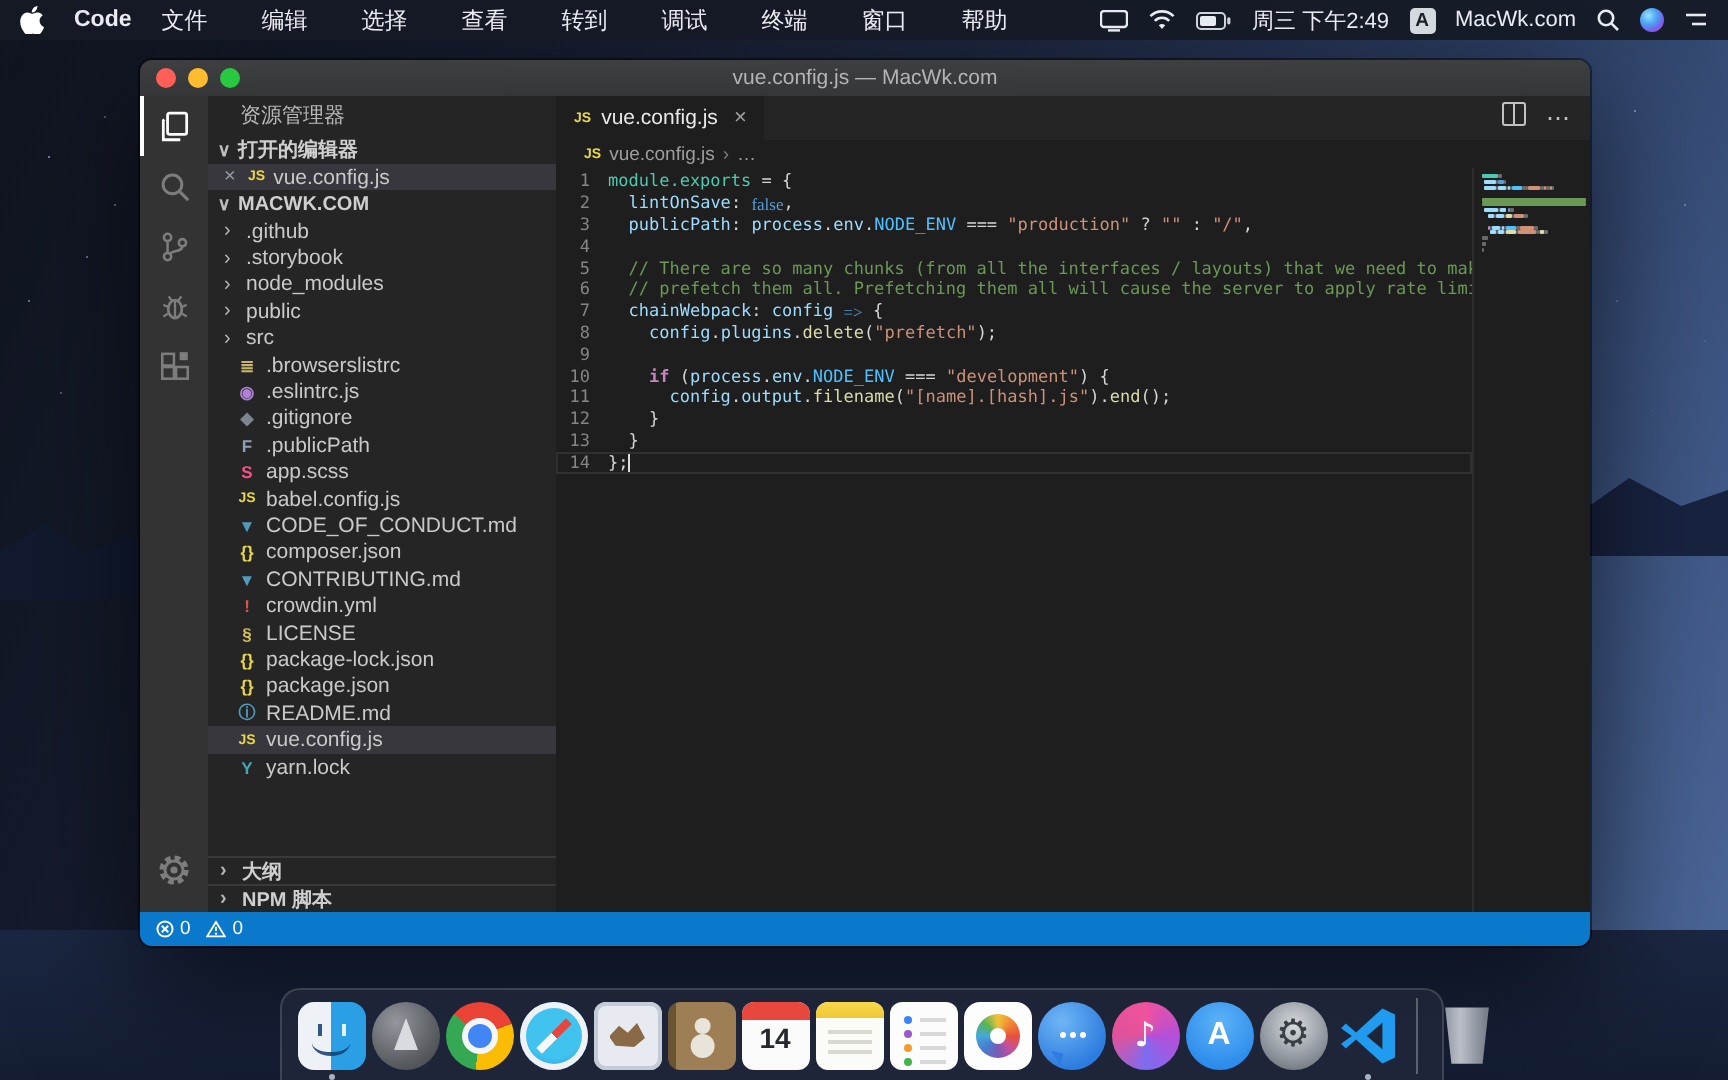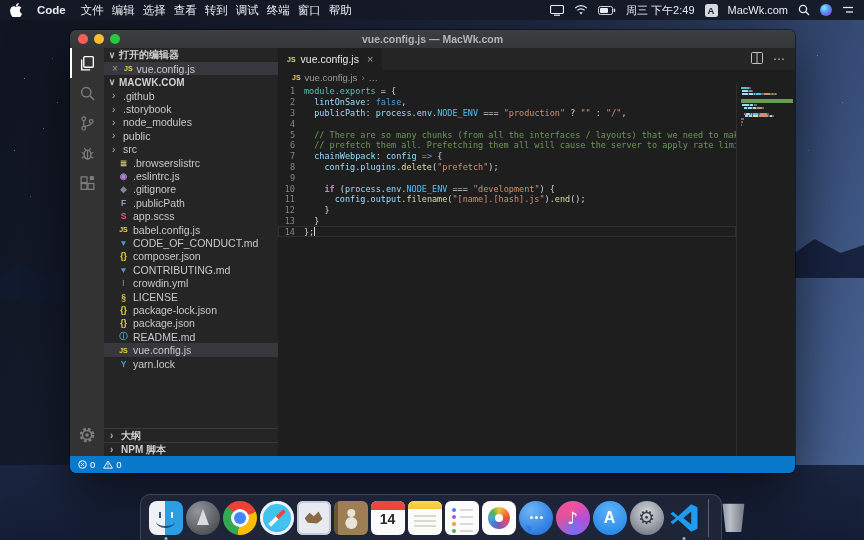--- a/index.html
+++ b/index.html
@@ -36,21 +36,21 @@
   .input-badge { width:13px; height:13px; background:#d4d8df; color:#1b1e26; border-radius:2.5px;
     font-size:9.5px; font-weight:700; display:flex; align-items:center; justify-content:center; }
   .siri-orb { width:12px; height:12px; border-radius:50%;
     background:radial-gradient(circle at 35% 32%, #9be0ff 0%, #4aa4f0 38%, #7a5cf0 68%, #e0529b 100%); }
 
   
   .vswindow { position:absolute; left:70px; top:30px; width:725px; height:443px; z-index:3;
     border-radius:6px; overflow:hidden; display:flex; flex-direction:column;
     box-shadow:0 22px 60px rgba(0,0,0,0.6), 0 0 0 1px rgba(0,0,0,0.45); }
   .titlebar { height:18px; flex:0 0 18px; background:linear-gradient(#3e3f41,#353637);
-    position:relative; display:flex; align-items:center; justify-content:center;font-weight:bold; }
+    position:relative; display:flex; align-items:center; justify-content:center; }
   .traffic { position:absolute; left:8px; top:4px; display:flex; gap:6px; }
   .tl { width:10px; height:10px; border-radius:50%; }
   .tl-red{ background:#ff5f57; } .tl-yellow{ background:#febc2e; } .tl-green{ background:#28c840; }
   .win-title { font-size:10.5px; color:#b4b4b6; }
 
   .winbody { flex:1; display:flex; min-height:0; }
 
   
   .activitybar { width:34px; flex:0 0 34px; background:#333333; display:flex; flex-direction:column; align-items:stretch; }
   .ab-item { height:30px; display:flex; align-items:center; justify-content:center; color:#7d7d7d; }
@@ -89,21 +89,21 @@
   .breadcrumb { height:14px; flex:0 0 14px; display:flex; align-items:center; gap:4px; padding-left:14px;
     color:#9d9d9d; font-size:9.5px; background:#1e1e1e; }
   .bc-sep { color:#7f7f7f; }
 
   .codewrap { flex:1; display:flex; min-height:0; position:relative; }
   .code { flex:1; min-width:0; overflow:hidden; padding-top:2px;
     font-family:"DejaVu Sans Mono",monospace; font-size:8.5px; }
   .cline { height:10.8px; display:flex; align-items:center; white-space:pre; }
   .cline.cur { outline:1px solid #303030; outline-offset:-1px; }
   .gutter { flex:0 0 26px; text-align:right; padding-right:9px; color:#858585; }
-  .c-fg{color:#d4d4d4;} .c-teal{color:#4EC9B0;} .c-lb{color:#9CDCFE;} .c-bl{color:#569CD6;}
+  .c-fg{color:#d4d4d4;} .c-teal{color:#4EC9B0;} .c-lb{color:#9CDCFE;} .c-bl{color:#569CD6;font-family:Liberation Serif, serif;}
   .c-cn{color:#4FC1FF;text-align:center;} .c-or{color:#CE9178;} .c-gr{color:#6A9955;} .c-yl{color:#DCDCAA;} .c-pu{color:#C586C0;font-weight:bold;}
   .cursor { display:inline-block; width:1px; height:9px; background:#dcdcdc; vertical-align:-1px; }
   .minimap { flex:0 0 58px; border-left:1px solid rgba(255,255,255,0.07); padding:3px 2px 0 4px; }
   .mm-line { height:2.8px; display:flex; align-items:center; }
   .mm-seg { height:2px; border-radius:0.5px; }
 
   
   .statusbar { height:17px; flex:0 0 17px; background:#0a79cc; color:#ffffff; display:flex;
     align-items:center; font-size:9.5px; padding:0 8px; }
   .st-left { display:flex; align-items:center; gap:8px; }
@@ -194,21 +194,21 @@
   </div>
 
   <div class="menubar">
     <div class="mb-left">
       <span class="apple-logo">
         <svg width="12" height="14" viewBox="0 0 14 17">
             <path fill="#ffffff" d="M11.6 9c0-2.2 1.8-3.2 1.9-3.3-1-1.5-2.6-1.7-3.2-1.7-1.3-.1-2.6.8-3.2.8-.7 0-1.7-.8-2.8-.8C2.8 4 1.4 4.9.6 6.3c-1.6 2.8-.4 6.9 1.2 9.1.7 1.1 1.6 2.3 2.8 2.2 1.1 0 1.5-.7 2.9-.7s1.7.7 2.9.7c1.2 0 2-1.1 2.7-2.2.9-1.3 1.2-2.5 1.2-2.6-.1 0-2.6-1-2.7-3.8zM9.4 2.7c.6-.8 1-1.8.9-2.7-.9 0-1.9.6-2.5 1.3-.6.6-1 1.7-.9 2.6 1 .1 2-.5 2.5-1.2z"></path>
           </svg>
       </span>
       <span class="mb-app">Code</span>
-      <span id="menubar-menus" style="display:flex;gap:8px;">
+      <span id="menubar-menus" style="display:flex;gap:27px;">
           <span class="menu-item">文件</span>
           <span class="menu-item">编辑</span>
           <span class="menu-item">选择</span>
           <span class="menu-item">查看</span>
           <span class="menu-item">转到</span>
           <span class="menu-item">调试</span>
           <span class="menu-item">终端</span>
           <span class="menu-item">窗口</span>
           <span class="menu-item">帮助</span>
         </span>
@@ -302,20 +302,21 @@
           <div class="ab-item ab-bottom">
             <svg width="18" height="18" viewBox="0 0 16 16">
               <circle cx="8" cy="8" r="5.2" fill="none" stroke="currentColor" stroke-width="2.6" stroke-dasharray="2.4 1.7"></circle>
               <circle cx="8" cy="8" r="4" fill="none" stroke="currentColor" stroke-width="1.3"></circle>
               <circle cx="8" cy="8" r="1.6" fill="currentColor"></circle>
             </svg>
           </div>
         </div>
 
       <div class="sidebar">
+        <div class="sb-title">资源管理器</div>
         <div class="sec-hdr">
           <span class="chev">∨</span>
           <span>打开的编辑器</span>
         </div>
         <div class="oe-row">
           <span class="oe-close">×</span>
           <span class="js-badge">JS</span>
           <span class="f-name">vue.config.js</span>
         </div>
         <div class="sec-hdr">

